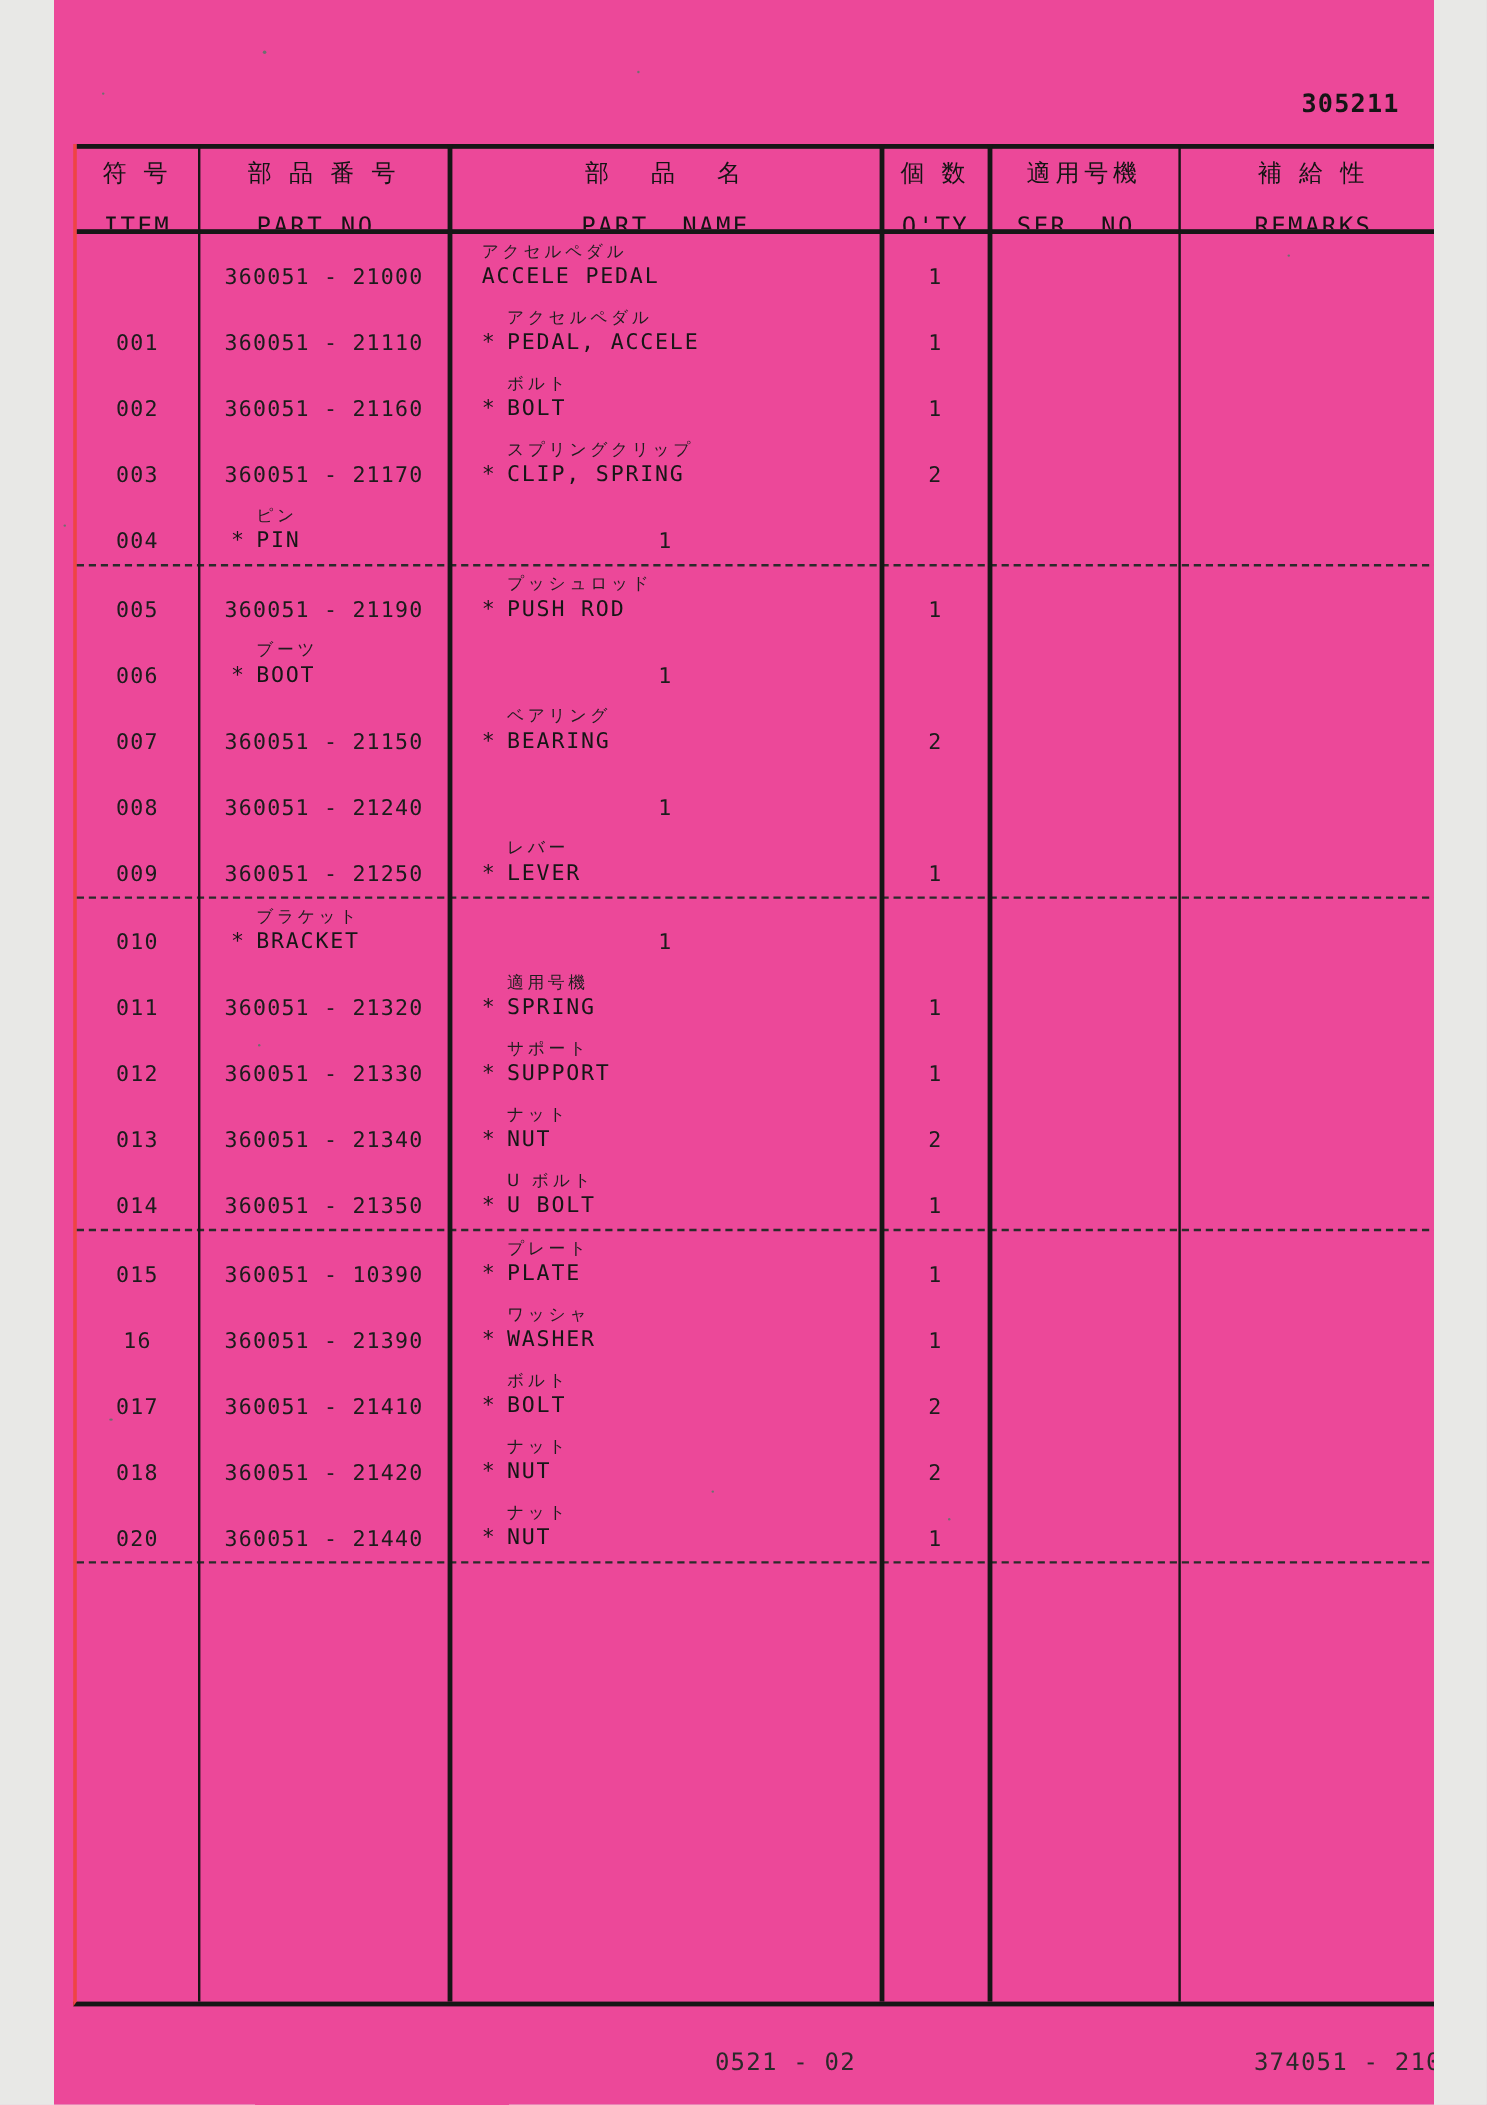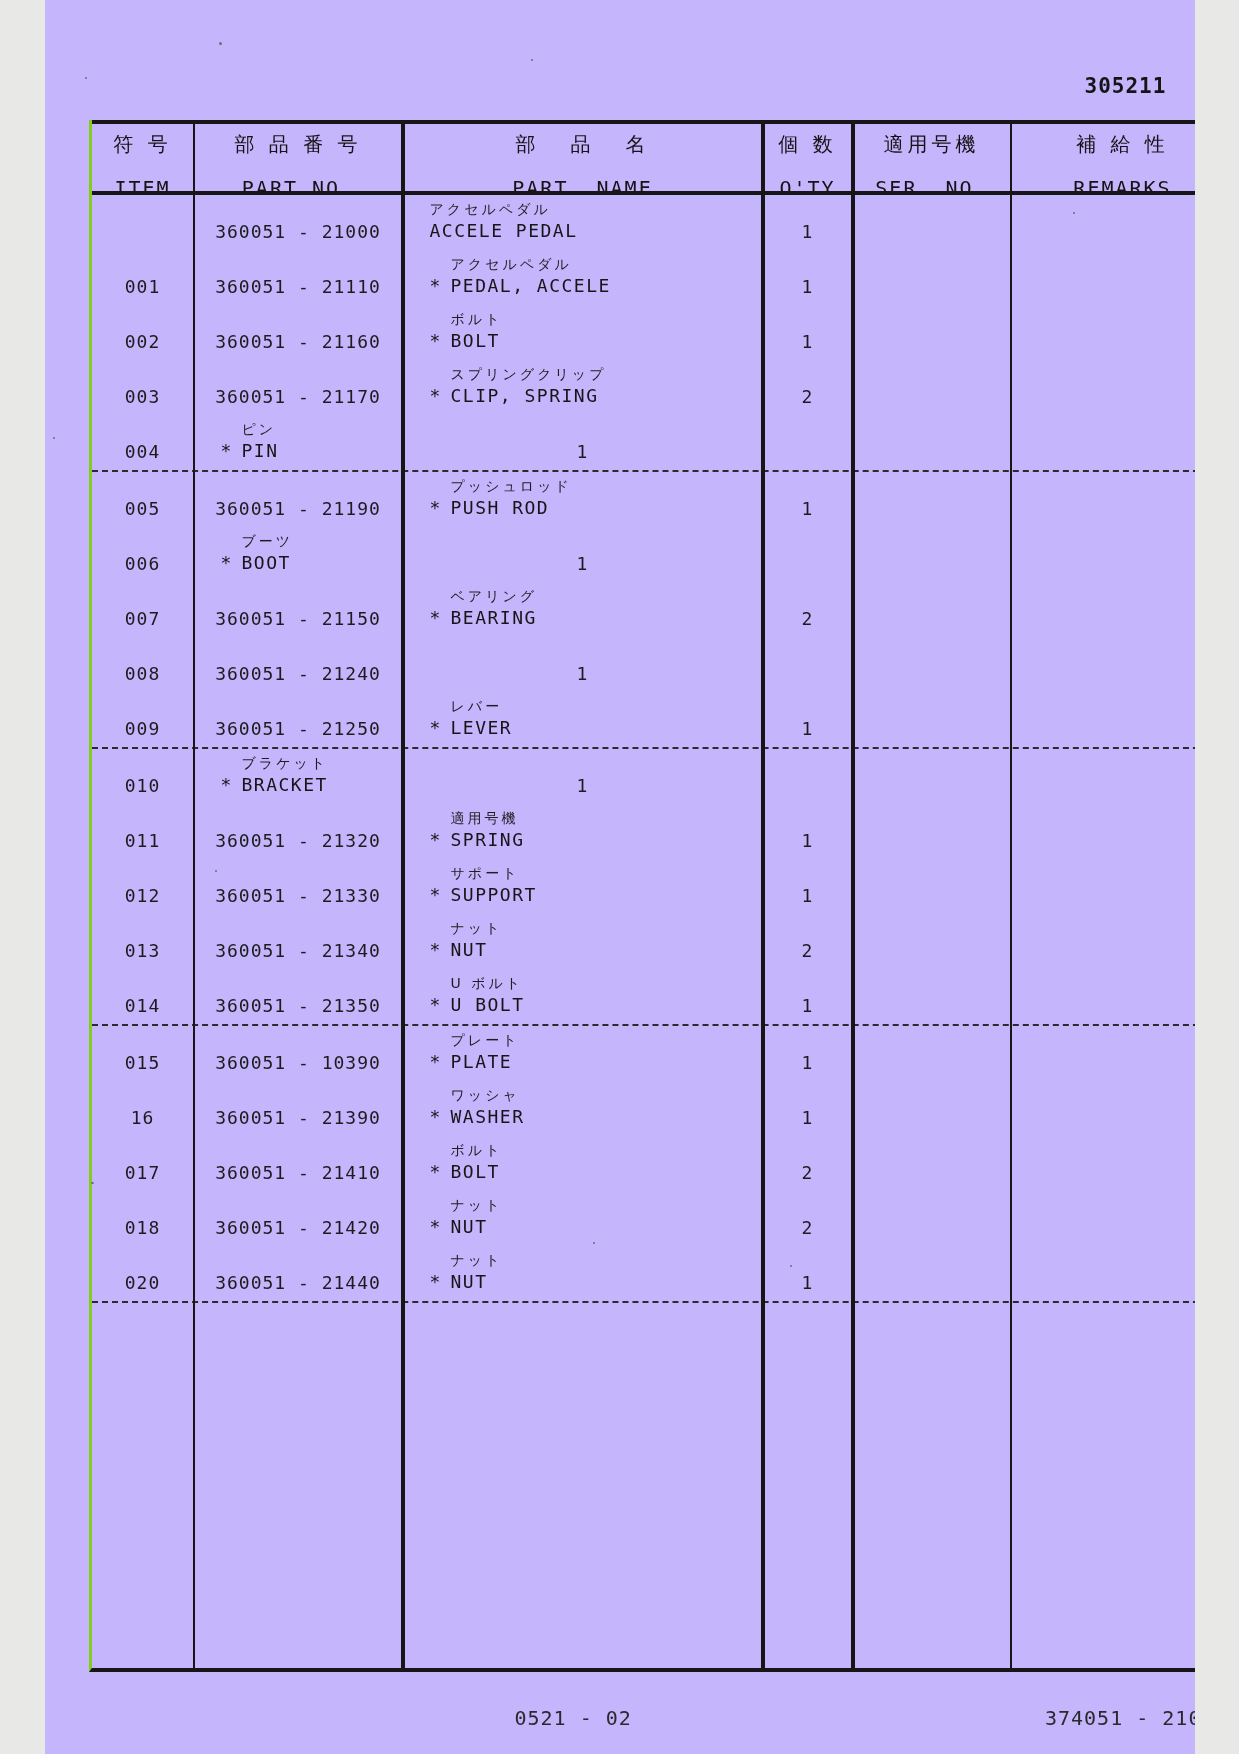--- a/index.html
+++ b/index.html
@@ -1,38 +1,38 @@
 <!DOCTYPE html>
 <html><head>
 <meta charset="utf-8">
 <style>
   html,body{margin:0;padding:0;background:#e8e8e6;}
   .page{
     position:relative; width:1150px; height:1754px; margin:0 auto;
-    background:#c4b5fd; color:#1c1c1c; overflow:hidden;
+    background:#ec4899; color:#1c1c1c; overflow:hidden;
     font-family:"DejaVu Sans Mono","Liberation Mono",monospace;
   }
   
   .doc-number{
     position:absolute; top:74px; left:1040px;
     font-size:21px; letter-spacing:1px; font-weight:bold; color:#151515;
   }
   .footer-left{
-    position:absolute; top:1706px; left:470px; width:280px; text-align:left;
+    position:absolute; top:1706px; left:470px; width:280px; text-align:center;
     font-size:20px; letter-spacing:1px; color:#2a2a2a;
   }
   .footer-right{
     position:absolute; top:1706px; left:940px; width:230px; text-align:right;
     font-size:20px; letter-spacing:1px; color:#2a2a2a;
   }
   
   .table-wrap{
-    position:absolute; left:44px; top:120px; width:1150px; height:1552px;
+    position:absolute; left:16px; top:120px; width:1150px; height:1552px;
     box-sizing:border-box;
-    border-left:3px solid #84cc16;
+    border-left:3px solid #ef4444;
     border-bottom:4px solid #161616;
   }
   .grid-cols{
     display:grid;
     grid-template-columns:102px 209px 360px 90px 158px 1fr;
   }
   .thead{
     box-sizing:border-box; height:75px;
     border-top:4px solid #161616;
     border-bottom:4px solid #161616;

